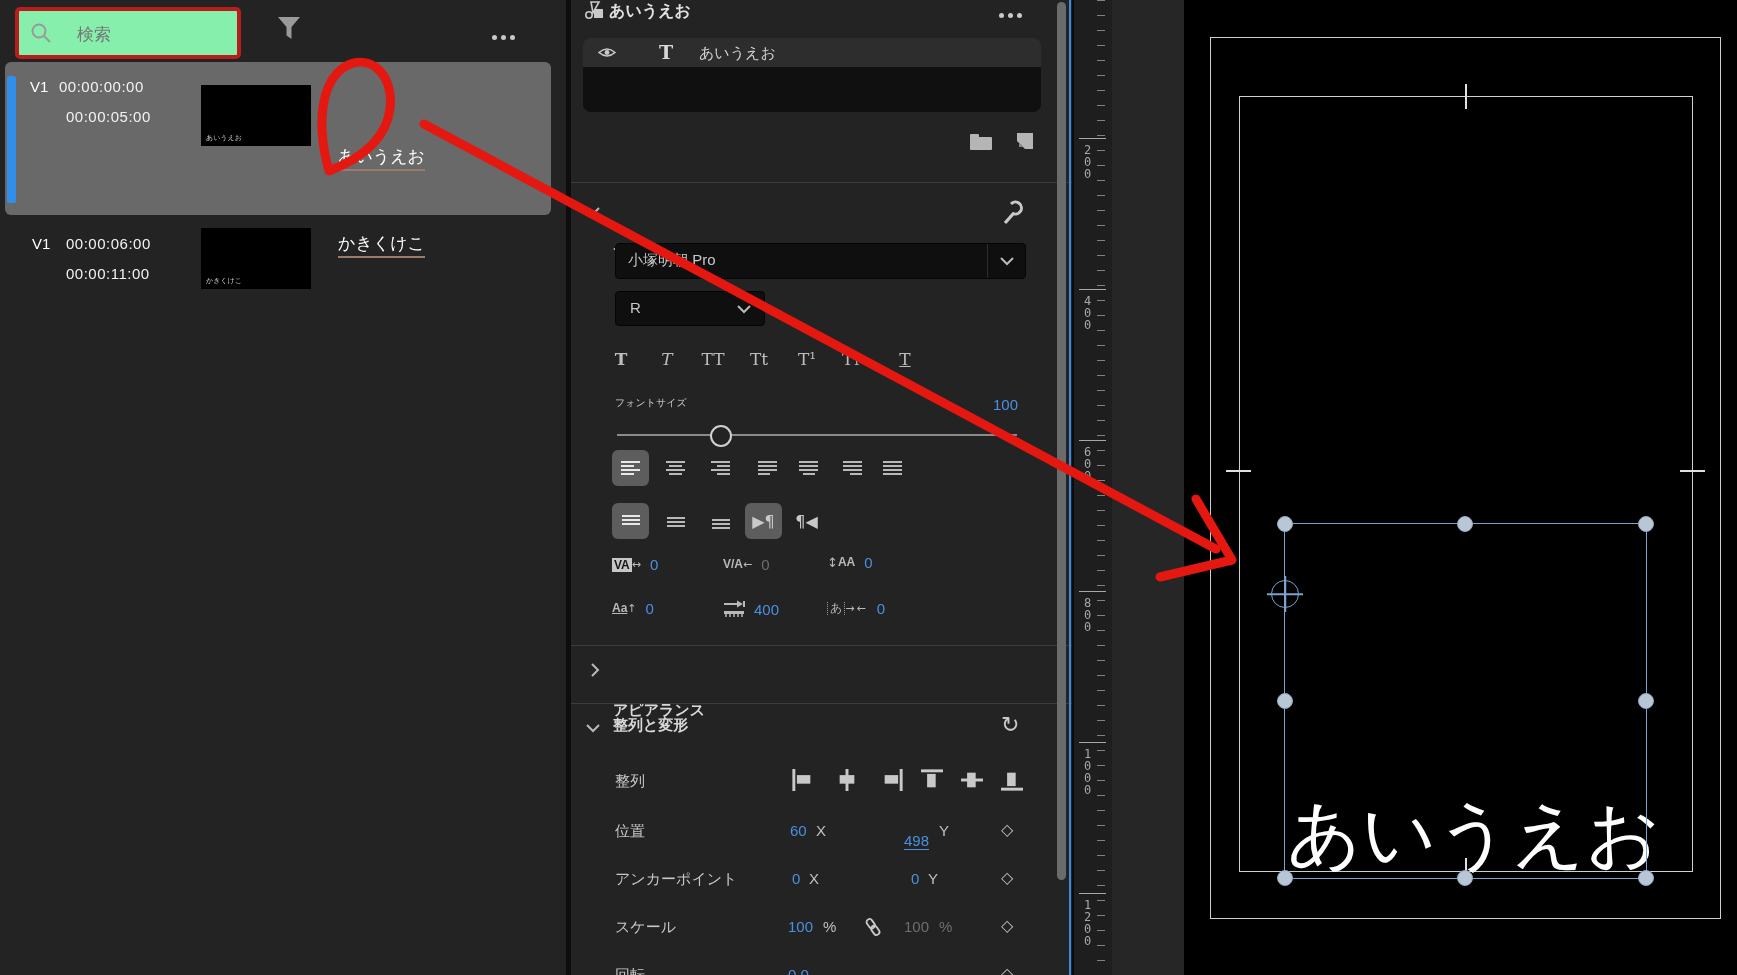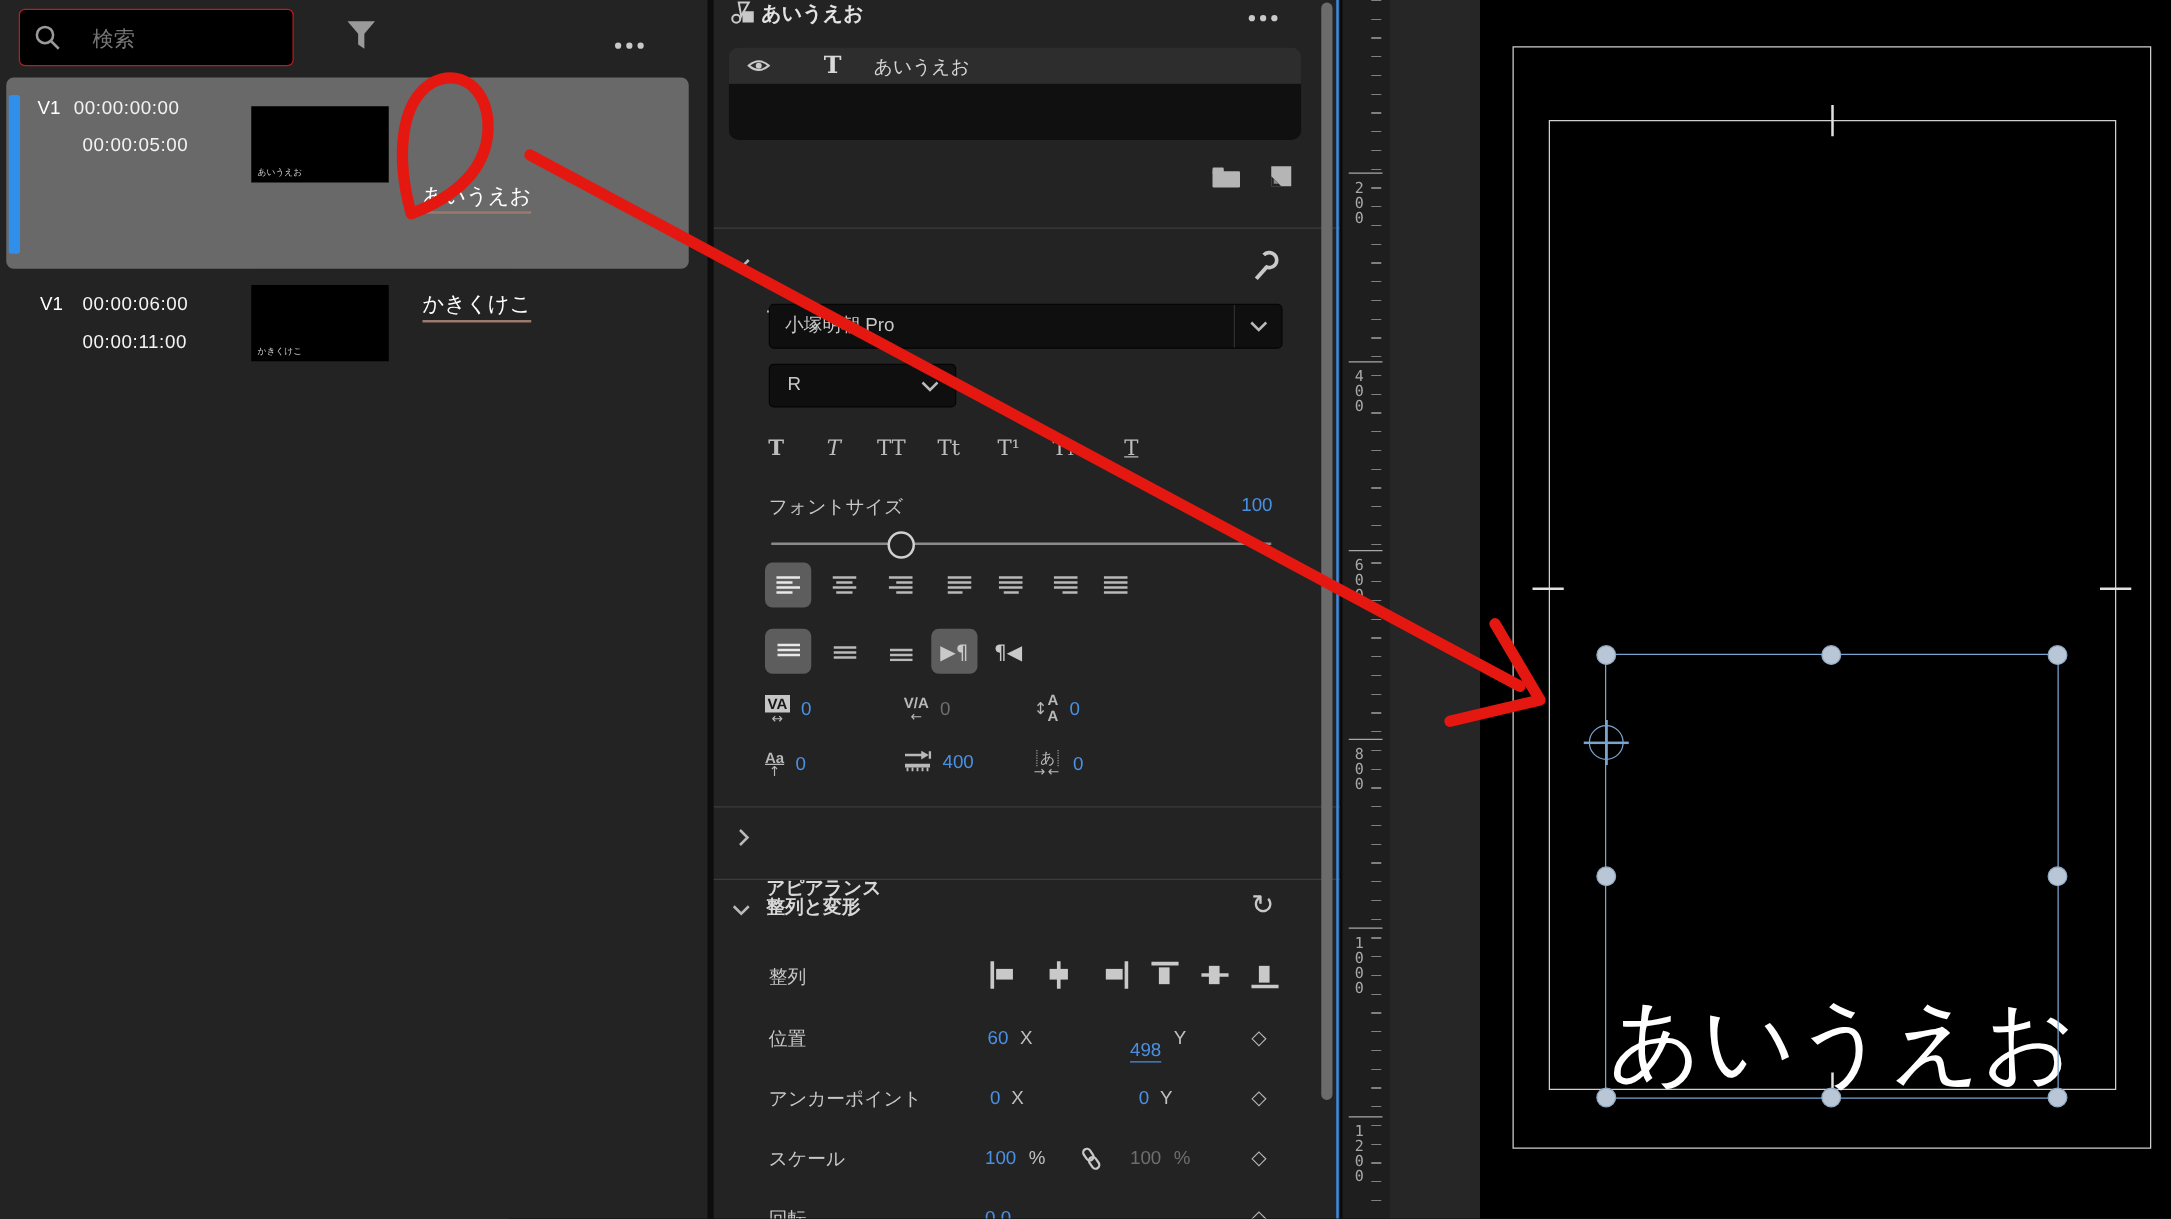--- a/index.html
+++ b/index.html
@@ -2,21 +2,21 @@
 <html><head>
 <meta charset="utf-8">
 <style>
   html,body{margin:0;padding:0;background:#000;}
   #app{position:relative;width:1737px;height:975px;background:#232323;overflow:hidden;
        font-family:"Liberation Sans",sans-serif;color:#c8c8c8;-webkit-font-smoothing:antialiased;}
   .abs{position:absolute;}
   
   #left-panel{left:0;top:0;width:566px;height:975px;background:#232323;}
   #panel-divider{left:566px;top:0;width:5px;height:975px;background:#0d0d0d;}
-  .searchbox{left:15px;top:7px;width:218px;height:44px;background:#000000;border:1px solid #b91c1c;border-radius:5px;}
+  .searchbox{left:15px;top:7px;width:218px;height:44px;background:#86efac;border:4px solid #b91c1c;border-radius:5px;}
   .search-ph{left:58px;top:12px;font-size:17px;color:#767676;}
   .cap-row{left:5px;width:546px;border-radius:6px;}
   .row-sel{background:#696969;}
   .selbar{left:2px;top:14px;bottom:12px;width:9px;border-radius:2px;}
   .track{font-size:15px;color:#ffffff;}
   .tc{font-size:15px;color:#f2f2f2;letter-spacing:.5px;}
   .thumb{width:110px;height:61px;background:#000;}
   .thumb-cap{position:absolute;left:5px;bottom:3px;font-size:7px;color:#cfcfcf;}
   .cap-text{font-size:17px;color:#fff;border-bottom:2px solid #9a7a6c;padding-bottom:1px;}
   .dots span{display:inline-block;width:5px;height:5px;border-radius:50%;background:#c9c9c9;margin-right:4px;}
@@ -38,21 +38,21 @@
   .gray-val{color:#6e6e6e;}
   .val{font-size:15px;}
   .suffix{color:#c0c0c0;font-size:15px;}
   .slider-track{height:2px;background:#8a8a8a;}
   .slider-knob{width:18px;height:18px;border:2px solid #d0d0d0;border-radius:50%;background:#232323;}
   .ab{width:37px;height:36px;display:flex;align-items:center;justify-content:center;border-radius:6px;}
   .ab.sel{background:#5d5d5d;}
   .ab svg line{stroke:#b9b9b9;stroke-width:2;}
   .ab.sel svg line{stroke:#e8e8e8;}
   .pd{font-size:16px;color:#c9c9c9;font-family:"DejaVu Sans",sans-serif;}
-  .icostack{display:inline-flex;flex-direction:column;align-items:center;line-height:1;color:#b9b9b9;}
+  .icostack{display:inline-flex;align-items:center;line-height:1;color:#b9b9b9;}
   .va-badge{background:#c6c6c6;color:#161616;font-weight:bold;font-size:12px;padding:0 2px;line-height:14px;}
   .ico-sm{font-size:12px;font-weight:bold;color:#b9b9b9;line-height:13px;}
   .arrow-sm{font-size:11px;line-height:9px;color:#b9b9b9;font-family:"DejaVu Sans",sans-serif;}
   .diamond{font-size:16px;color:#b9b9b9;font-family:"DejaVu Sans",sans-serif;}
   .kv-underline{border-bottom:1px solid #4a90e2;}
   
   #scroll-thumb{left:1057px;top:2px;width:9px;height:878px;background:#6b6b6b;border-radius:5px;}
   #focus-line{left:1069px;top:0;width:2px;height:975px;background:#3f8ae0;}
   #ruler{left:1072px;top:0;width:40px;height:975px;background:#1e1e1e;border-left:2px solid #0a0a0a;}
   #ruler-minors{left:1097px;top:0;width:8px;height:975px;
@@ -182,21 +182,21 @@
     </div>
 
     <div class="styleb abs" style="left:32px;top:344px;font-weight:bold;">T</div>
     <div class="styleb abs" style="left:78px;top:344px;font-style:italic;">T</div>
     <div class="styleb abs" style="left:124px;top:344px;">TT</div>
     <div class="styleb abs" style="left:170px;top:344px;">Tt</div>
     <div class="styleb abs" style="left:218px;top:344px;">T¹</div>
     <div class="styleb abs" style="left:262px;top:344px;">T₁</div>
     <div class="styleb abs" style="left:316px;top:344px;text-decoration:underline;">T</div>
 
-    <span class="abs" style="left:44px;top:396px;font-size:15px;">フォントサイズ</span>
+    <span class="abs" style="left:44px;top:396px;font-size:10px;">フォントサイズ</span>
     <span class="val blue abs" style="left:422px;top:396px;">100</span>
     <div class="slider-track abs" style="left:46px;top:434px;width:400px;"></div>
     <div class="slider-knob abs" style="left:139px;top:425px;"></div>
 
     <div class="ab sel abs" style="left:41px;top:450px;">
       <svg width="20" height="16" viewBox="0 0 20 16">
           <line x1="0" y1="2" x2="19" y2="2"></line>
           <line x1="0" y1="6" x2="13" y2="6"></line>
           <line x1="0" y1="10" x2="19" y2="10"></line>
           <line x1="0" y1="14" x2="13" y2="14"></line>

